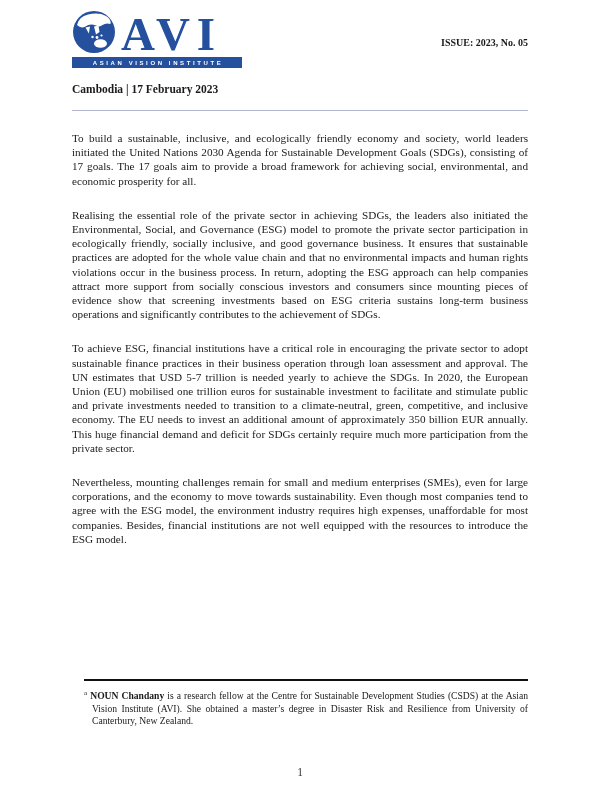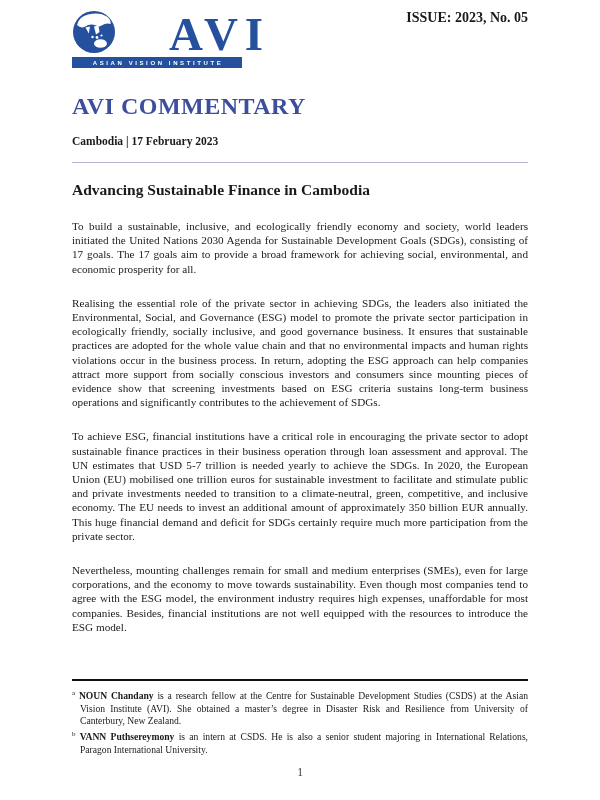--- a/index.html
+++ b/index.html
@@ -14,21 +14,21 @@
     position: relative;
     width: 600px; height: 800px;
     overflow: hidden;
     background: #ffffff;
   }
   .content { padding: 10px 72px 0 72px; }
 
   
   .masthead { display: flex; justify-content: space-between; align-items: flex-start; }
   .logo { width: 170px; }
-  .logo-top { display: flex; align-items: flex-end; gap: 48px; }
+  .logo-top { display: flex; align-items: flex-end; }
   .globe { width: 44px; height: 44px; flex: 0 0 auto; }
   .logo-acronym {
     font-family: "Liberation Serif", serif;
     font-weight: bold;
     font-size: 47px;
     line-height: 40px;
     letter-spacing: 7px;
     color: var(--brand-blue, #24509d);
     margin-left: 5px;
   }
@@ -38,22 +38,23 @@
     color: #ffffff;
     font-family: "Liberation Sans", sans-serif;
     font-weight: bold;
     font-size: 6px;
     letter-spacing: 2.6px;
     text-align: center;
     padding: 3px 0 2px 2px;
     white-space: nowrap;
   }
   .issue {
+    margin-top: 27px;
     font-weight: bold;
-    font-size: 14px;
+    font-size: 10px;
     white-space: nowrap;
   }
 
   .series-title {
     margin: 25px 0 0 0;
     font-size: 24px;
     font-weight: bold;
     letter-spacing: 0.5px;
     color: var(--series-blue, #3d4f9c);
   }
@@ -82,21 +83,21 @@
   }
   .author sup { font-size: 8px; }
   .body-para {
     margin: 20px 0 0 0;
     font-size: 11.2px;
     line-height: 14.2px;
     text-align: justify;
   }
 
   
-  .page-footer { position: absolute; left: 72px; right: 72px; top: 679px; }
+  .page-footer { position: absolute; left: 84px; right: 72px; top: 679px; }
   .footnote-rule {
     border: none;
     border-top: 2px solid #111111;
     margin: 0 0 6px 0;
   }
   .footnote {
     font-size: 9.6px;
     line-height: 12.4px;
     text-align: justify;
     padding-left: 8px;
@@ -133,35 +134,32 @@
             <ellipse cx="28.5" cy="33.5" rx="6.5" ry="4.3" fill="#ffffff"></ellipse>
             <circle cx="37" cy="38" r="1.1" fill="#ffffff"></circle>
           </svg>
           <span class="logo-acronym">AVI</span>
         </div>
         <div class="logo-banner">ASIAN VISION INSTITUTE</div>
       </div>
       <div class="issue">ISSUE: 2023, No. 05</div>
     </header>
 
-    <h1 class="series-title">AVI COMMENTARY</h1>
     <div class="dateline">Cambodia | 17 February 2023</div>
     <hr class="header-rule">
 
     <main>
-      <h2 class="article-title">Advancing Sustainable Finance in Cambodia</h2>
 
 
       <p class="body-para">To build a sustainable, inclusive, and ecologically friendly economy and society, world leaders initiated the United Nations 2030 Agenda for Sustainable Development Goals (SDGs), consisting of 17 goals. The 17 goals aim to provide a broad framework for achieving social, environmental, and economic prosperity for all.</p>
       <p class="body-para">Realising the essential role of the private sector in achieving SDGs, the leaders also initiated the Environmental, Social, and Governance (ESG) model to promote the private sector participation in ecologically friendly, socially inclusive, and good governance business. It ensures that sustainable practices are adopted for the whole value chain and that no environmental impacts and human rights violations occur in the business process. In return, adopting the ESG approach can help companies attract more support from socially conscious investors and consumers since mounting pieces of evidence show that screening investments based on ESG criteria sustains long-term business operations and significantly contributes to the achievement of SDGs.</p>
       <p class="body-para">To achieve ESG, financial institutions have a critical role in encouraging the private sector to adopt sustainable finance practices in their business operation through loan assessment and approval. The UN estimates that USD 5-7 trillion is needed yearly to achieve the SDGs. In 2020, the European Union (EU) mobilised one trillion euros for sustainable investment to facilitate and stimulate public and private investments needed to transition to a climate-neutral, green, competitive, and inclusive economy. The EU needs to invest an additional amount of approximately 350 billion EUR annually. This huge financial demand and deficit for SDGs certainly require much more participation from the private sector.</p>
       <p class="body-para">Nevertheless, mounting challenges remain for small and medium enterprises (SMEs), even for large corporations, and the economy to move towards sustainability. Even though most companies tend to agree with the ESG model, the environment industry requires high expenses, unaffordable for most companies. Besides, financial institutions are not well equipped with the resources to introduce the ESG model.</p>
     </main>
 
     <footer class="page-footer">
       <hr class="footnote-rule">
       <div class="footnote"><sup>a</sup> <b>NOUN Chandany</b> <span>is a research fellow at the Centre for Sustainable Development Studies (CSDS) at the Asian Vision Institute (AVI). She obtained a master’s degree in Disaster Risk and Resilience from University of Canterbury, New Zealand.</span></div>
-      <div class="footnote"><sup>b</sup> <b>VANN Puthsereymony</b> <span>is an intern at CSDS. He is also a senior student majoring in International Relations, Paragon International University.</span></div>
     </footer>
 
     <div class="page-number">1</div>
   </div>
 </div>
 
 </body></html>

